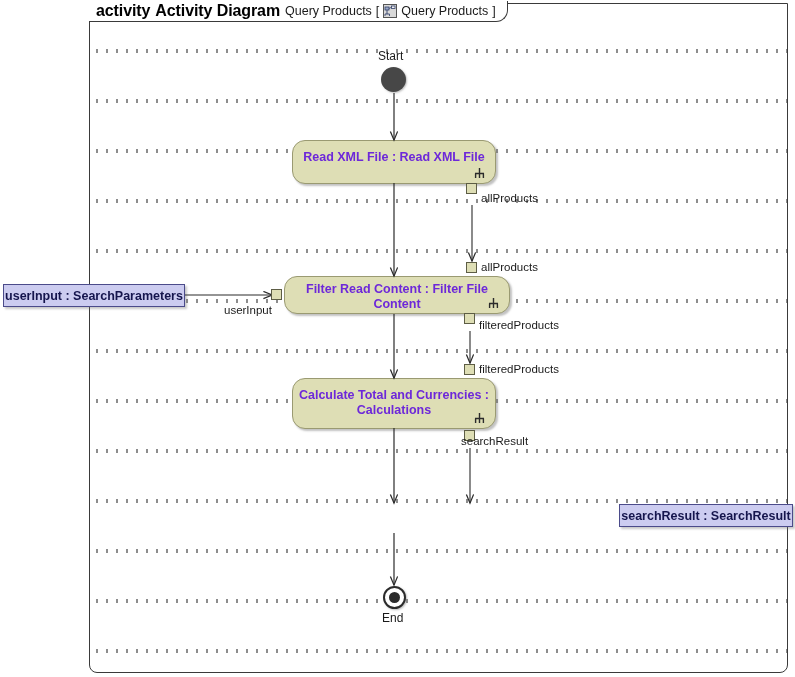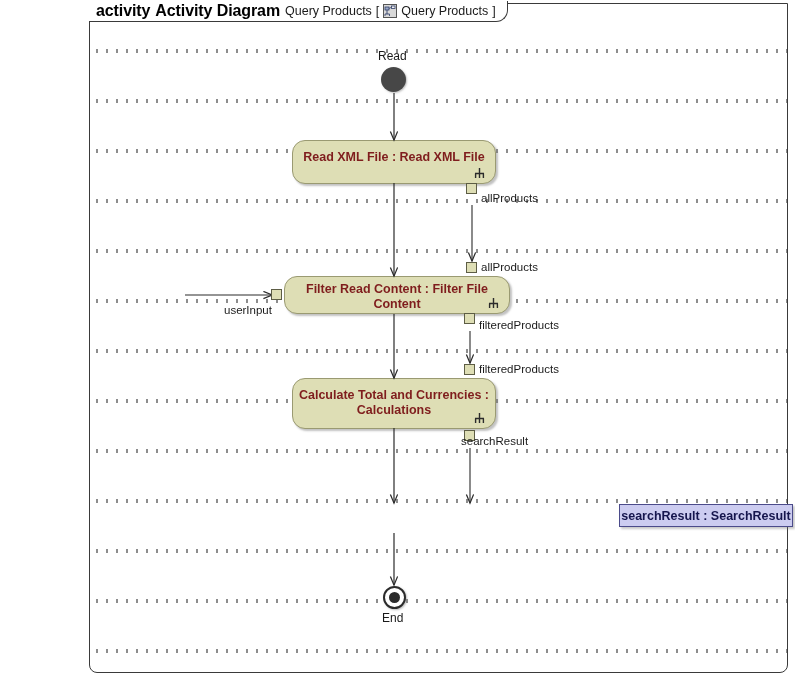--- a/index.html
+++ b/index.html
@@ -108,21 +108,21 @@
     border: 1px solid #9a9a72;
     border-radius: 13px;
     box-shadow: 2px 2px 2px rgba(120,120,120,0.45);
     display: flex;
     align-items: flex-start;
     justify-content: center;
   }
   .action-label {
     font-size: 12.5px;
     font-weight: bold;
-    color: #7f1d1d;
+    color: #6d28d9;
     text-align: center;
     line-height: 15px;
     padding-top: 9px;
     white-space: pre-line;
     width: 100%;
   }
   .rake {
     position: absolute;
     right: 9px;
     bottom: 4px;
@@ -260,21 +260,21 @@
 
     <line x1="470" y1="331" x2="470" y2="363" stroke="#2b2b2b" stroke-width="1.1" marker-end="url(#arrow)"></line>
 
     <line x1="394" y1="428" x2="394" y2="503" stroke="#2b2b2b" stroke-width="1.2" marker-end="url(#arrow)"></line>
 
     <line x1="470" y1="448" x2="470" y2="503" stroke="#2b2b2b" stroke-width="1.1" marker-end="url(#arrow)"></line>
 
     <line x1="394" y1="533" x2="394" y2="585" stroke="#2b2b2b" stroke-width="1.2" marker-end="url(#arrow)"></line>
   </svg>
 
-  <div class="node-caption" style="left:378px; top:49px;">Read</div>
+  <div class="node-caption" style="left:378px; top:49px;">Start</div>
   <div class="initial-node" style="left:381px; top:67px;"></div>
 
   <div class="action" style="left:292px; top:140px; width:204px; height:44px;">
     <div class="action-label">Read XML File : Read XML File</div>
     <span class="rake">
       <svg width="13" height="13" viewBox="0 0 13 13">
         <path d="M6.5,1 L6.5,6.5 M2,6.5 L11,6.5 M2.6,6.5 L2.6,11 M6.5,6.5 L6.5,11 M10.4,6.5 L10.4,11" stroke="#2b2b2b" stroke-width="1.4" fill="none"></path>
       </svg>
     </span>
   </div>
@@ -289,20 +289,23 @@
     <span class="rake">
       <svg width="13" height="13" viewBox="0 0 13 13">
         <path d="M6.5,1 L6.5,6.5 M2,6.5 L11,6.5 M2.6,6.5 L2.6,11 M6.5,6.5 L6.5,11 M10.4,6.5 L10.4,11" stroke="#2b2b2b" stroke-width="1.4" fill="none"></path>
       </svg>
     </span>
   </div>
 
   <div class="pin" style="left:271px; top:289px;"></div>
   <div class="pin-label" style="left:224px; top:304px;">userInput</div>
 
+  <div class="param-node" style="left:3px; top:284px; width:182px; height:23px;">
+    <span class="param-label">userInput : SearchParameters</span>
+  </div>
 
   <div class="pin" style="left:464px; top:313px;"></div>
   <div class="pin-label" style="left:479px; top:319px;">filteredProducts</div>
 
   <div class="pin" style="left:464px; top:364px;"></div>
   <div class="pin-label" style="left:479px; top:363px;">filteredProducts</div>
 
   <div class="action" style="left:292px; top:378px; width:204px; height:51px;">
     <div class="action-label">Calculate Total and Currencies :
 Calculations</div>

